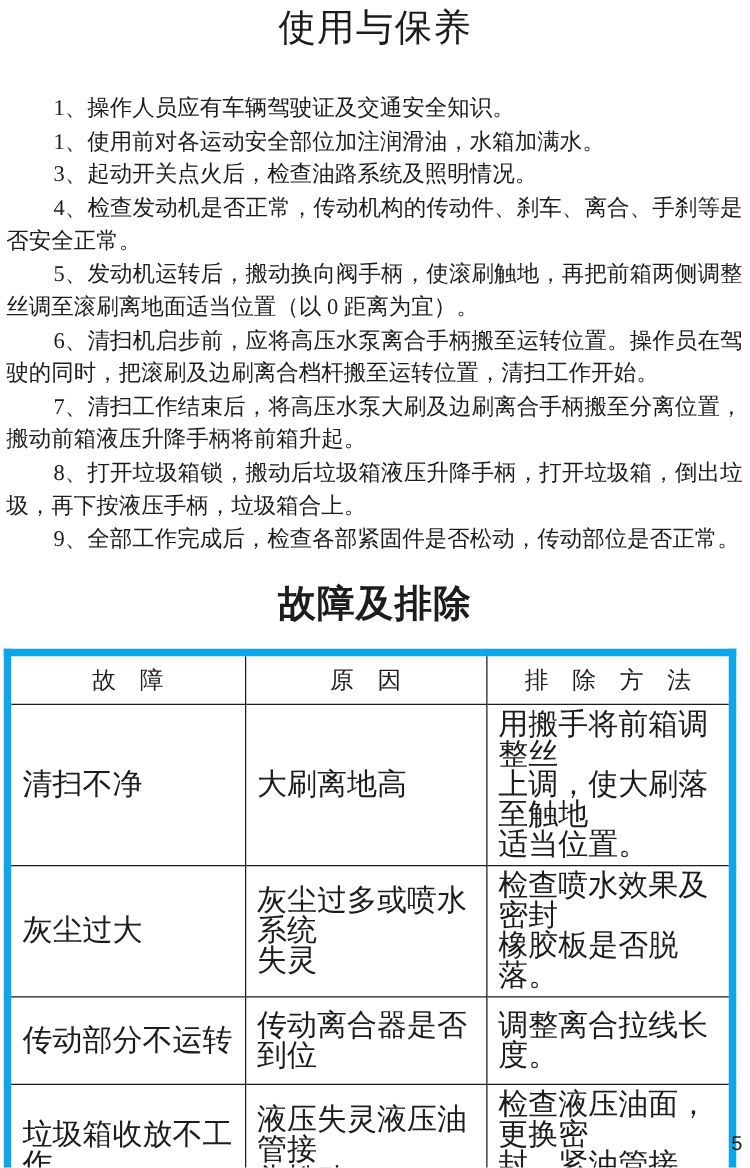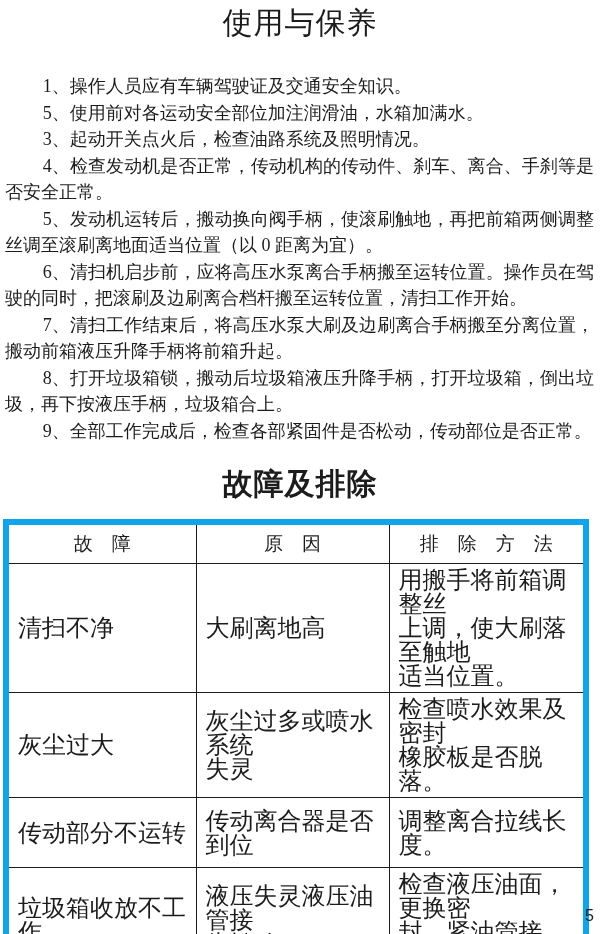--- a/index.html
+++ b/index.html
@@ -88,21 +88,21 @@
 </style>
 </head>
 <body>
 
 <div class="page">
 
   <h1 class="doc-title">使用与保养</h1>
 
   <div class="body-text">
     <p>1、操作人员应有车辆驾驶证及交通安全知识。</p>
-    <p>5、使用前对各运动安全部位加注润滑油，水箱加满水。</p>
+    <p>1、使用前对各运动安全部位加注润滑油，水箱加满水。</p>
     <p>3、起动开关点火后，检查油路系统及照明情况。</p>
     <p>4、检查发动机是否正常，传动机构的传动件、刹车、离合、手刹等是否安全正常。</p>
     <p>5、发动机运转后，搬动换向阀手柄，使滚刷触地，再把前箱两侧调整丝调至滚刷离地面适当位置（以 0 距离为宜）。</p>
     <p>6、清扫机启步前，应将高压水泵离合手柄搬至运转位置。操作员在驾驶的同时，把滚刷及边刷离合档杆搬至运转位置，清扫工作开始。</p>
     <p>7、清扫工作结束后，将高压水泵大刷及边刷离合手柄搬至分离位置，搬动前箱液压升降手柄将前箱升起。</p>
     <p>8、打开垃圾箱锁，搬动后垃圾箱液压升降手柄，打开垃圾箱，倒出垃圾，再下按液压手柄，垃圾箱合上。</p>
     <p>9、全部工作完成后，检查各部紧固件是否松动，传动部位是否正常。</p>
   </div>
 
   <h2 class="section-title">故障及排除</h2>

